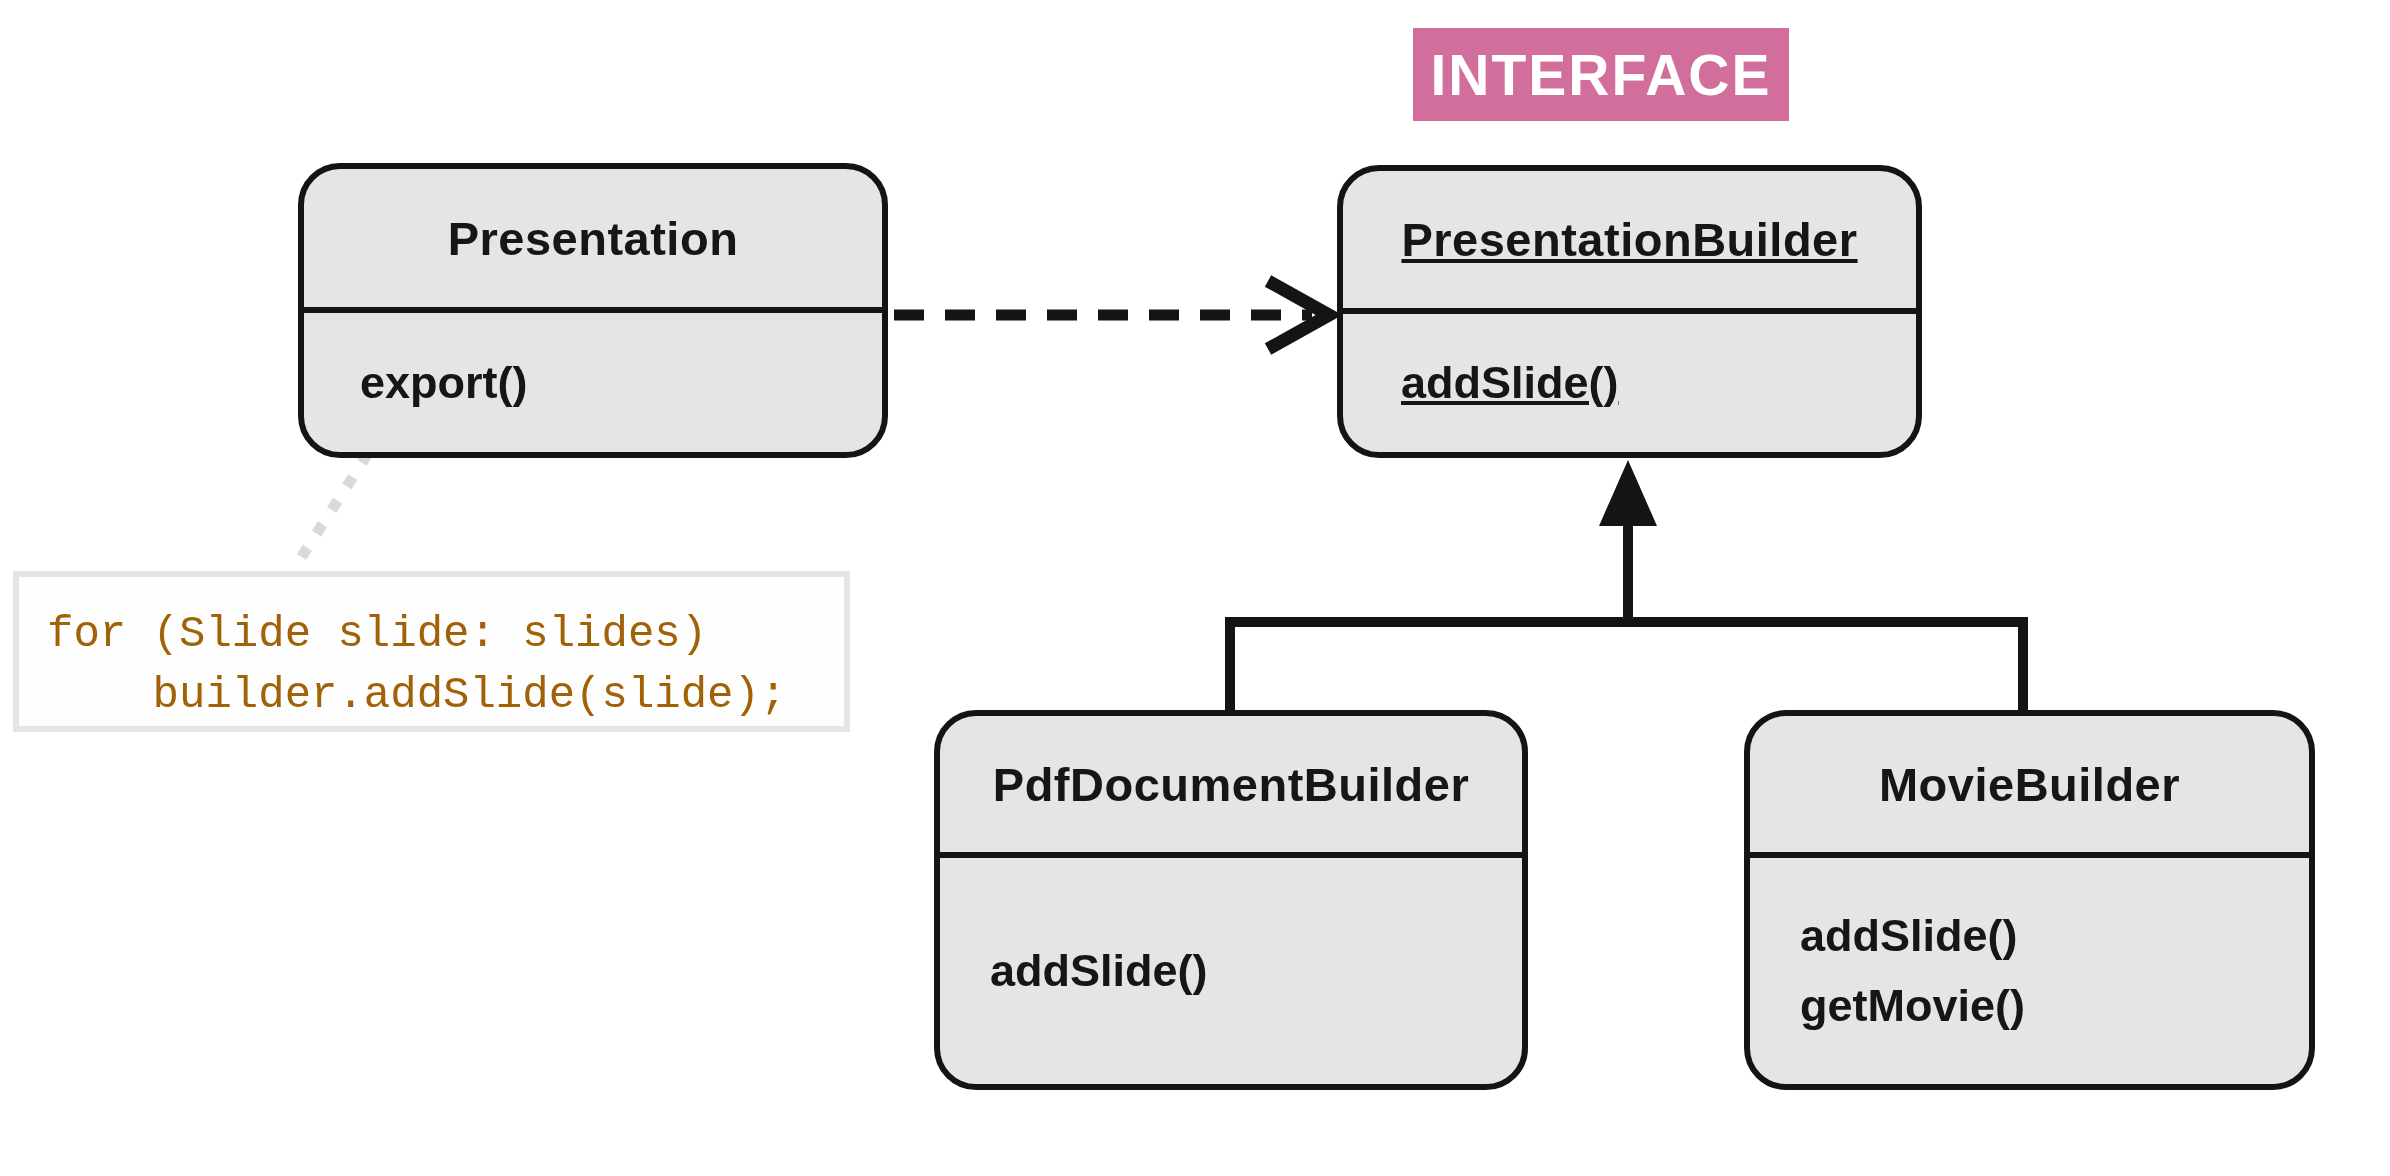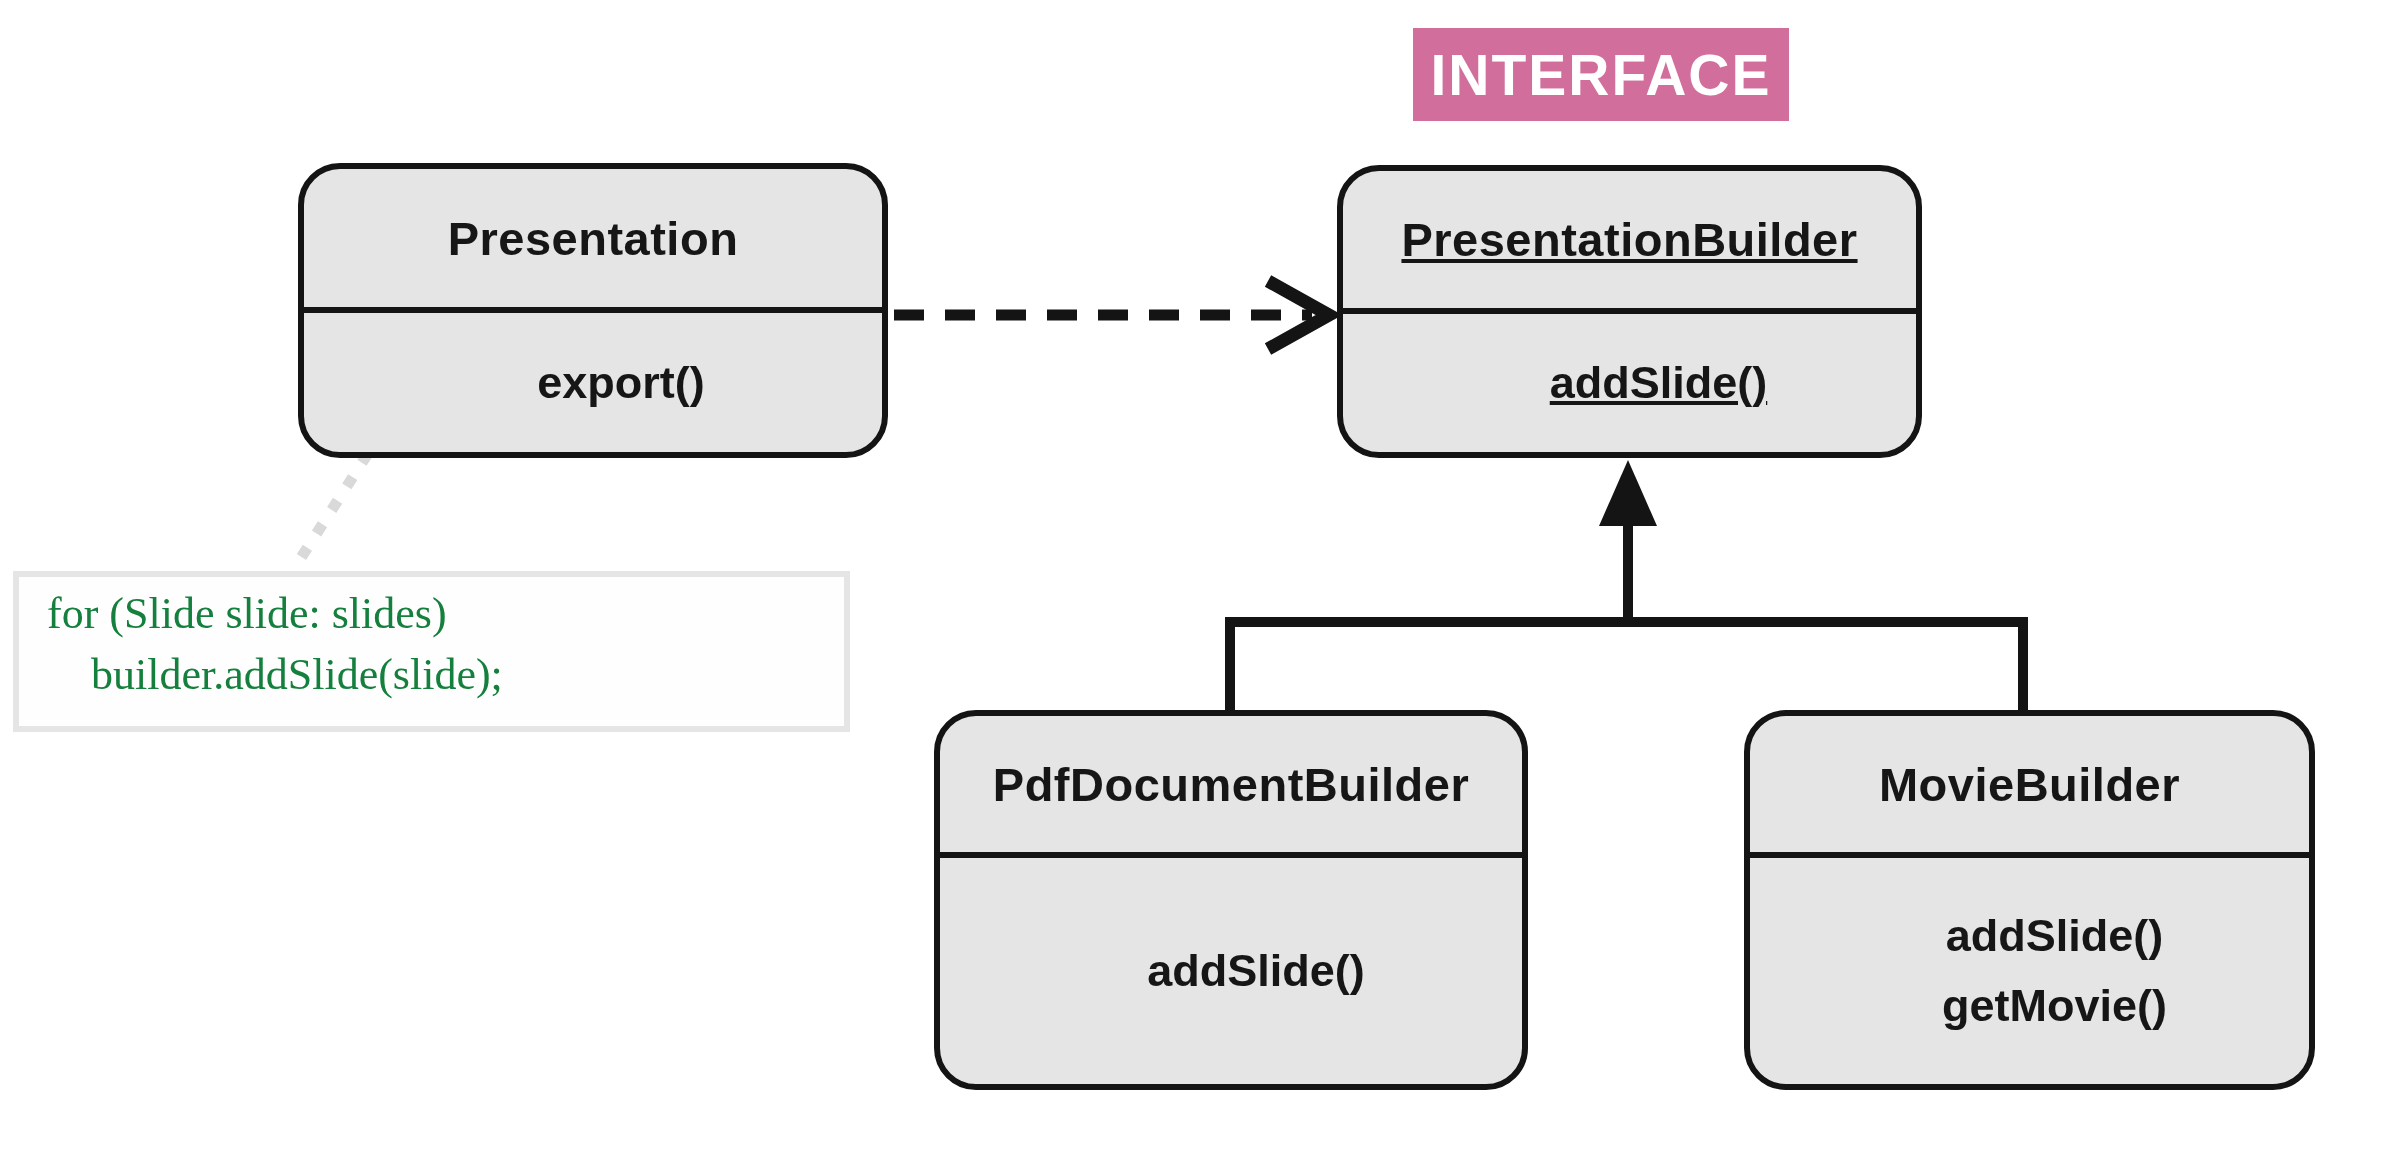--- a/index.html
+++ b/index.html
@@ -37,21 +37,20 @@
     box-sizing: border-box;
   }
   .uml-methods {
     flex: 1;
     display: flex;
     flex-direction: column;
     justify-content: center;
     font-size: 45px;
     font-weight: 600;
     box-sizing: border-box;
-    text-align: center;
   }
   .uml-method {
     line-height: 70px;
     white-space: pre;
   }
   
   #box-presentation         { left: 298px;  top: 163px; width: 590px; height: 295px; }
   #box-presentation .uml-title   { height: 144px; }
   #box-presentation .uml-methods { padding-left: 56px; }
 
@@ -87,25 +86,25 @@
   
   #code-box {
     position: absolute;
     left: 13px;
     top: 571px;
     width: 837px;
     height: 161px;
     background: #fefefe;
     border: 6px solid #e5e5e5;
     box-sizing: border-box;
-    padding: 6px 0 0 28px;
-    font-family: Liberation Serif, serif;
+    padding: 27px 0 0 28px;
+    font-family: Liberation Mono, monospace;
     font-size: 44px;
     line-height: 61px;
-    color: #15803d;
+    color: #a16207;
   }
   .code-line { white-space: pre; }
 
   
   #connector-layer {
     position: absolute;
     left: 0;
     top: 0;
     width: 2390px;
     height: 1176px;

